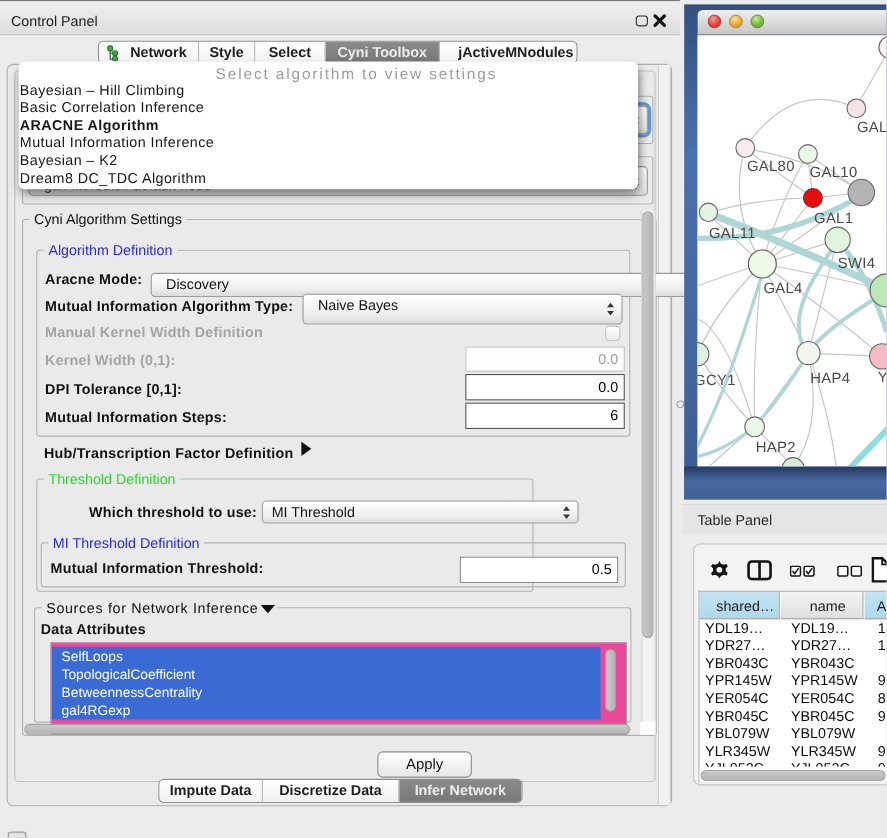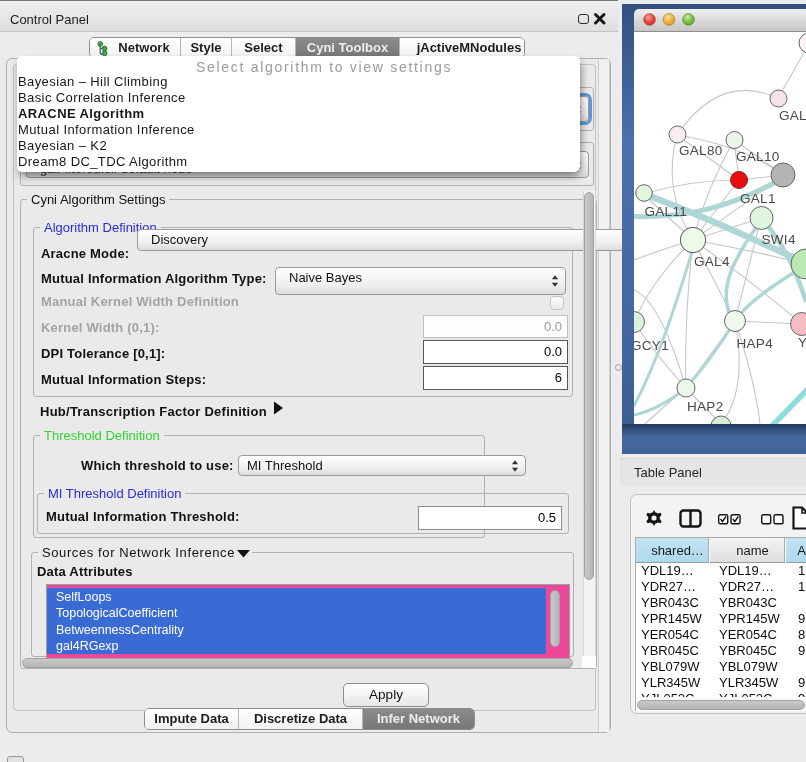--- a/index.html
+++ b/index.html
@@ -77,21 +77,21 @@
     </svg></div>
 
 <div class="gb" style="left:20px;top:199px;width:577px;height:470px">
     <span class="gt">Cyni Algorithm Settings</span>
   </div>
 
 <div class="gb blue" style="left:33px;top:227px;width:540px;height:170px">
     <span class="gt">Algorithm Definition</span>
   </div>
 <div class="lbl" style="left:41px;top:246px">Aracne Mode:</div>
-<div class="combo" style="left:137px;top:229px;width:518px;height:22px;line-height:20px">Discovery<svg width="8" height="12" viewBox="0 0 9 13">
+<div class="combo" style="left:137px;top:248px;width:518px;height:22px;line-height:20px">Discovery<svg width="8" height="12" viewBox="0 0 9 13">
       <path d="M4.5 0 L8 4.5 H1 Z" fill="#333"></path>
       <path d="M4.5 13 L8 8.5 H1 Z" fill="#333"></path>
     </svg></div>
 <div class="lbl" style="left:41px;top:271px">Mutual Information Algorithm Type:</div>
 <div class="combo" style="left:275px;top:267px;width:291px;height:28px;line-height:20px">Naive Bayes<svg width="8" height="12" viewBox="0 0 9 13">
       <path d="M4.5 0 L8 4.5 H1 Z" fill="#333"></path>
       <path d="M4.5 13 L8 8.5 H1 Z" fill="#333"></path>
     </svg></div>
 <div class="lbl dis" style="left:41px;top:294px">Manual Kernel Width Definition</div>
 <div class="abs" style="left:550px;top:296px;width:14px;height:14px;border:1.5px solid #c4c4c4;border-radius:4px;background:linear-gradient(#fdfdfd,#ebebeb)"></div>

